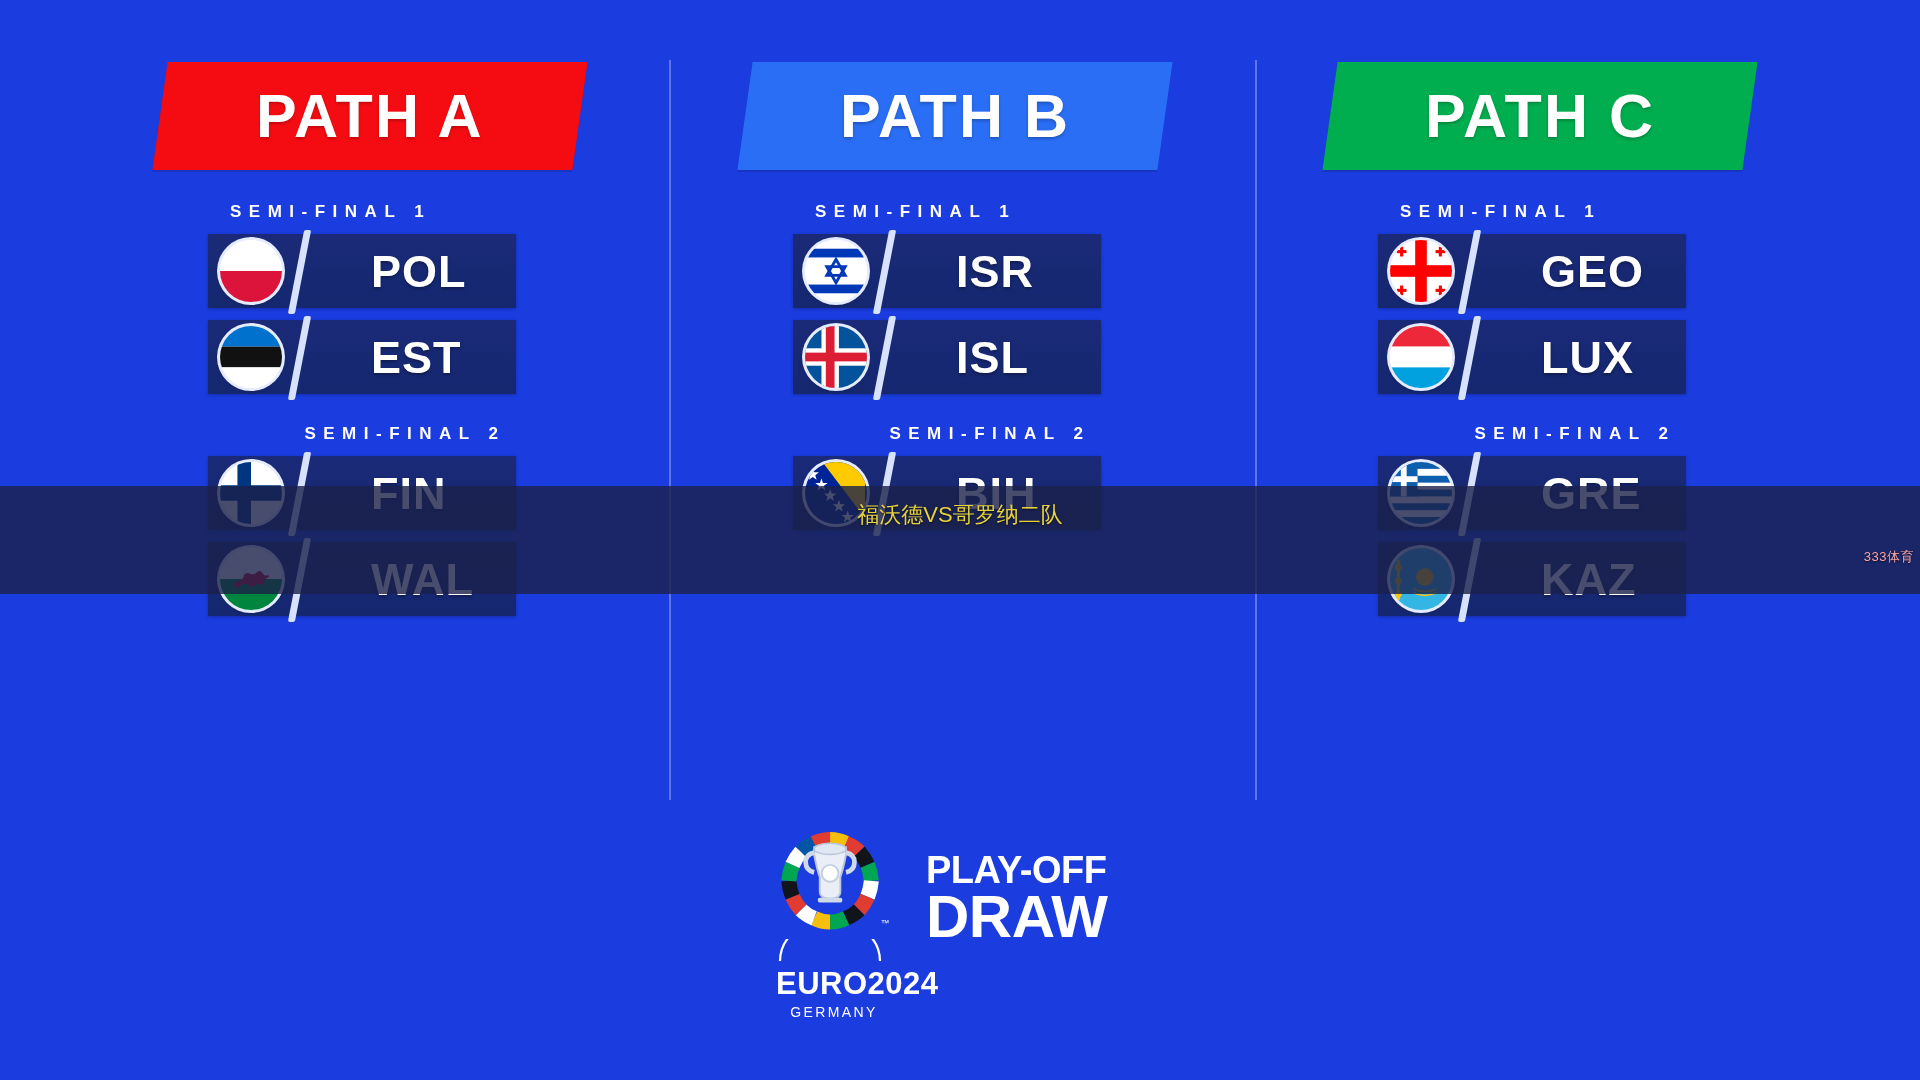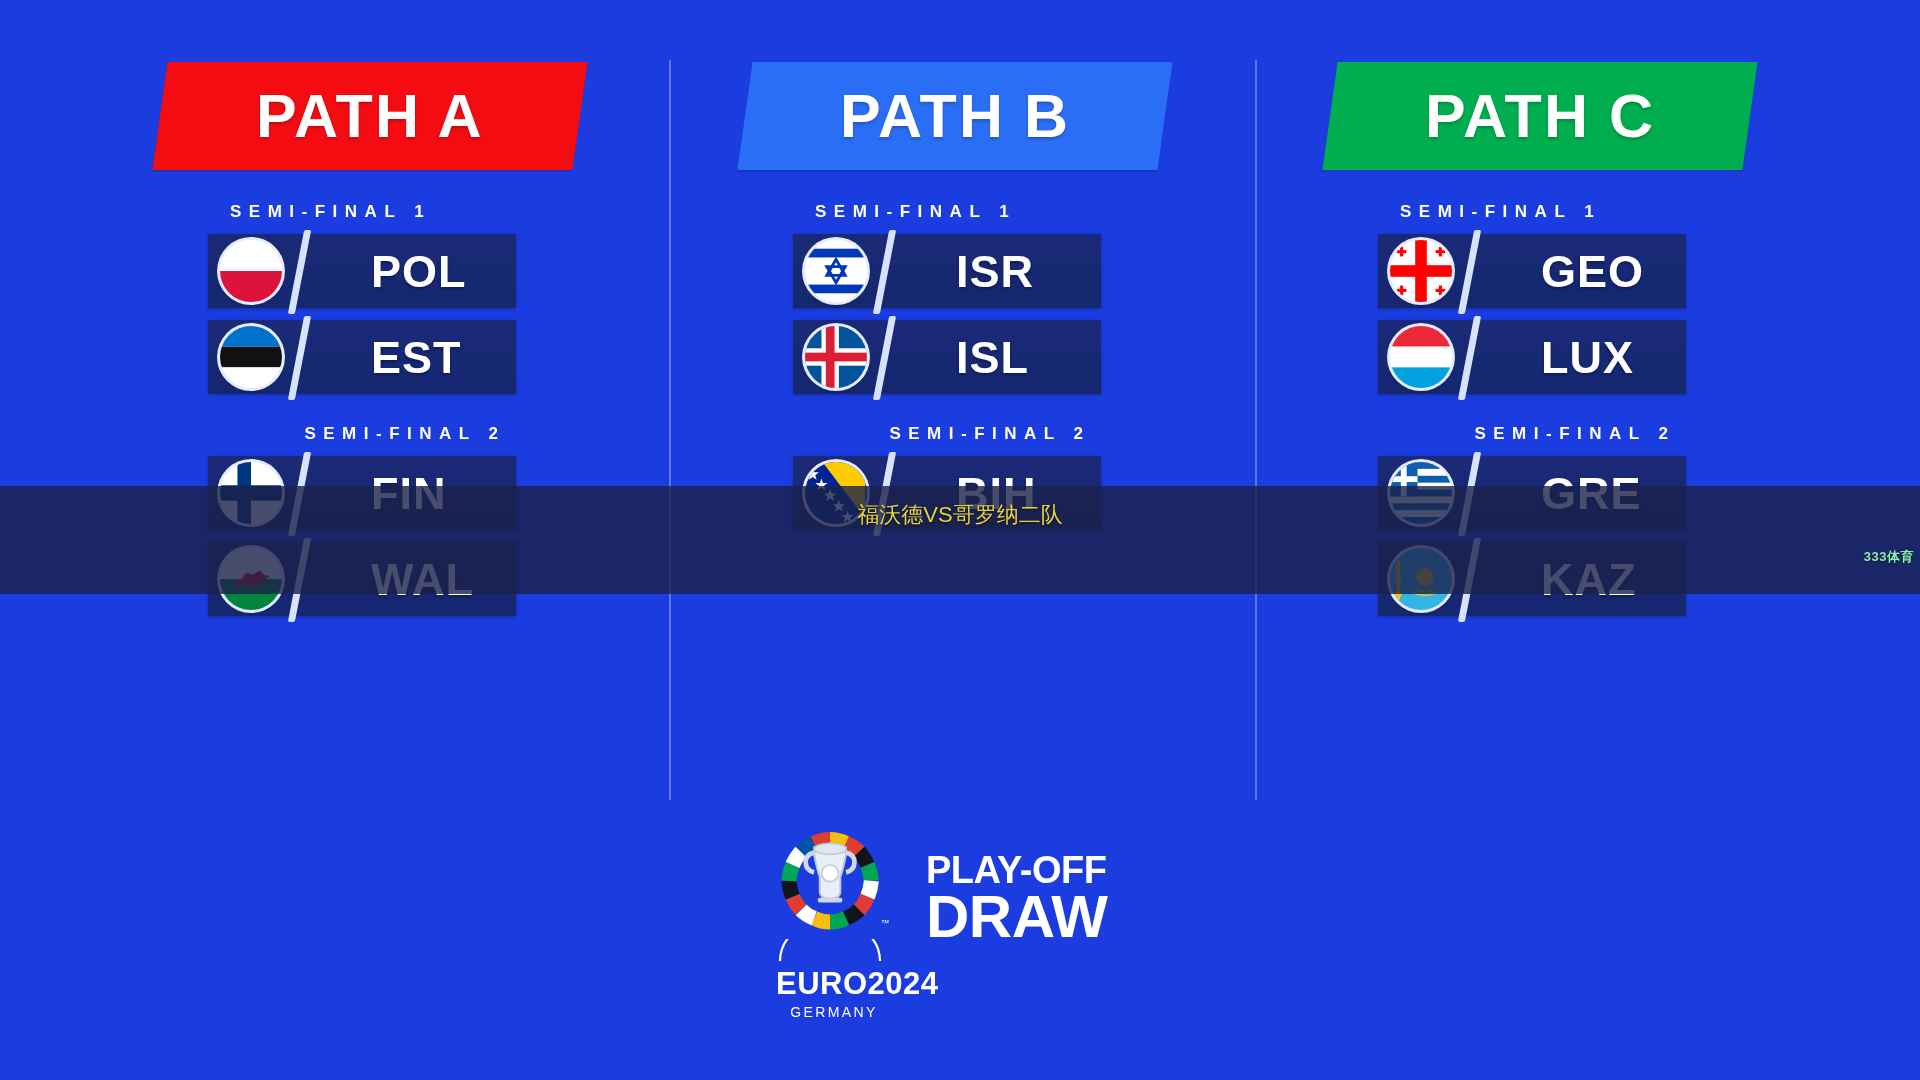--- a/index.html
+++ b/index.html
@@ -85,21 +85,21 @@
     z-index:40;
   }
   #overlay-title {
     position:absolute; left:0; top:14px; width:1920px;
     text-align:center;
     color:#e8d23a; font-size:22px; font-weight:normal;
     text-shadow:0 1px 2px rgba(0,0,0,.6);
   }
   #overlay-watermark {
     position:absolute; right:6px; top:62px;
-    color:#86efac; font-size:13px; font-weight:bold;
+    color:#fca5a5; font-size:13px; font-weight:normal;
     letter-spacing:.5px;
     text-shadow:0 1px 2px rgba(0,0,0,.6);
   }
 
   
   #footer { position:absolute; left:0; top:828px; width:1920px; height:252px; }
   #footer-inner {
     position:absolute; left:770px; top:0;
     display:flex; align-items:flex-start; gap:34px;
   }

